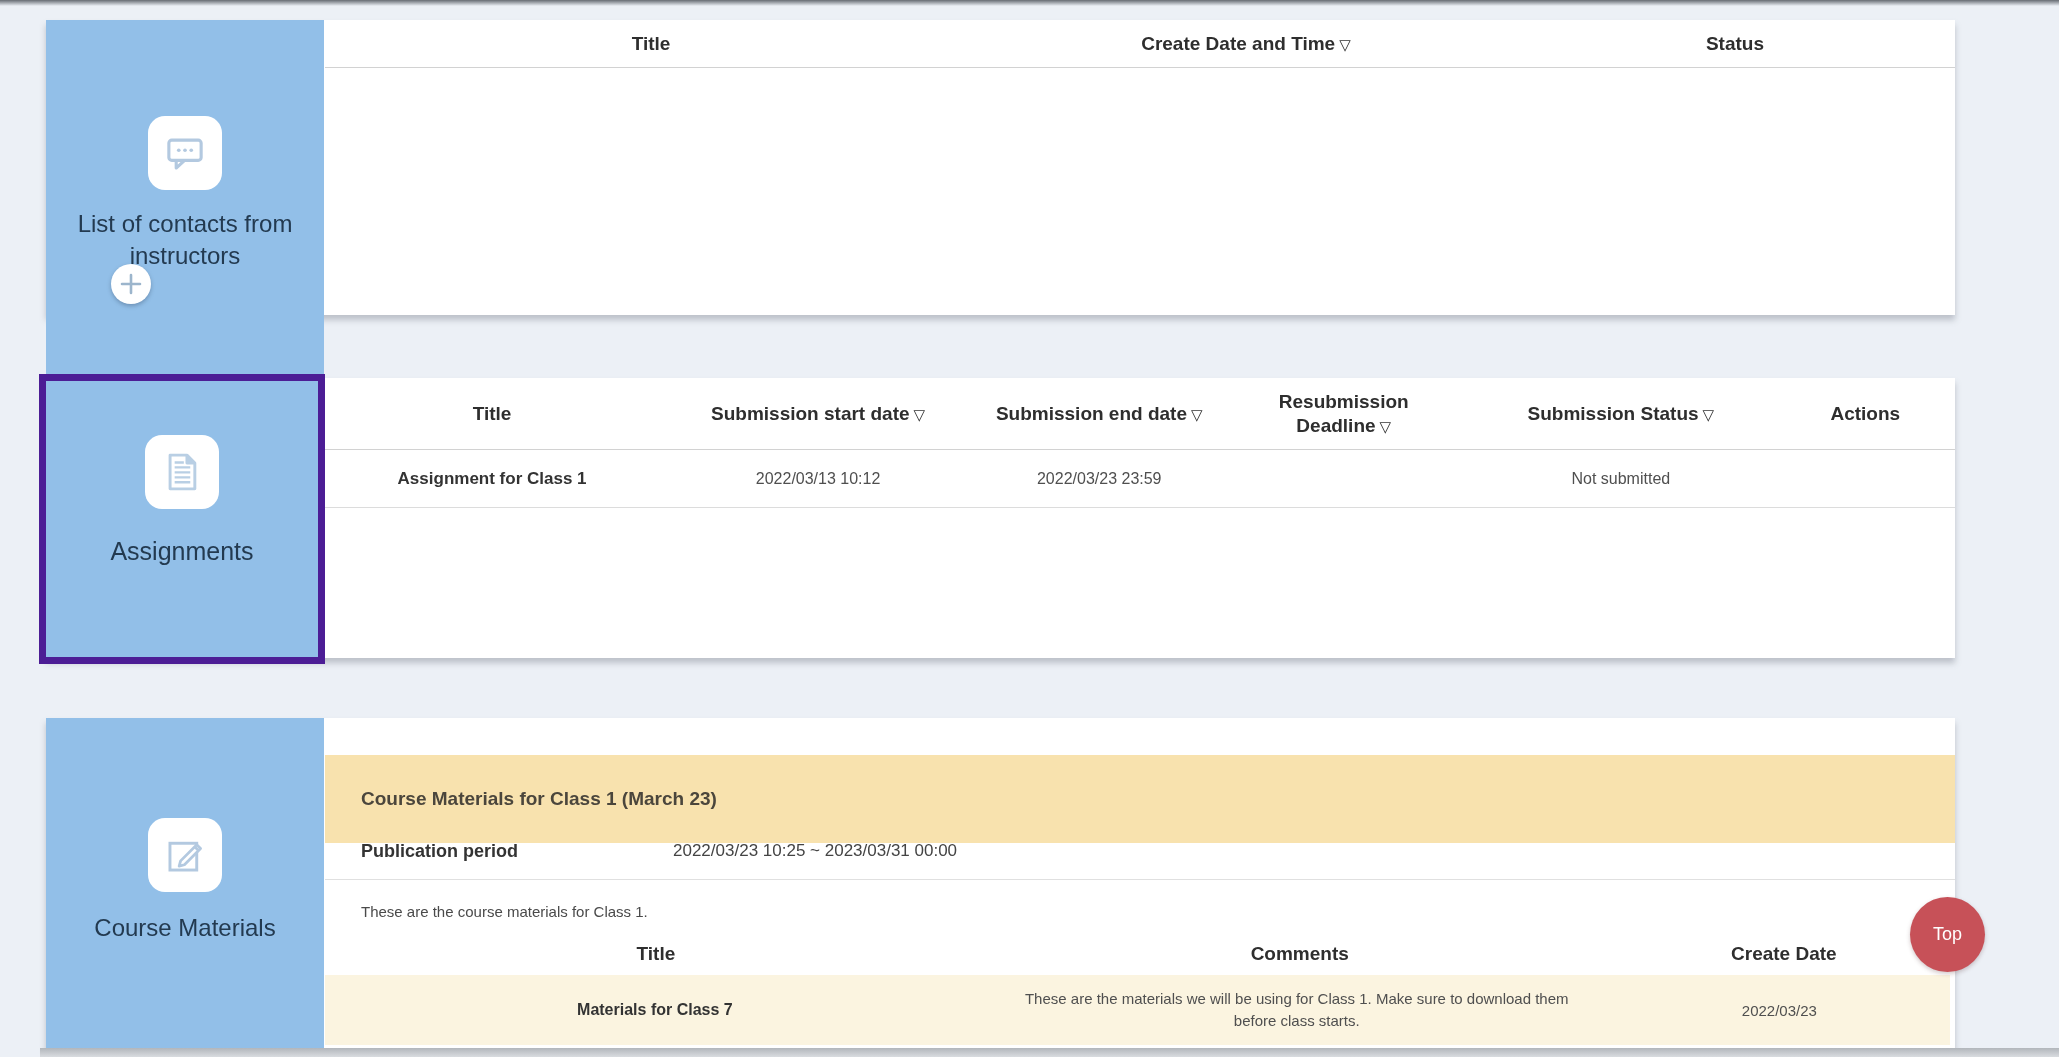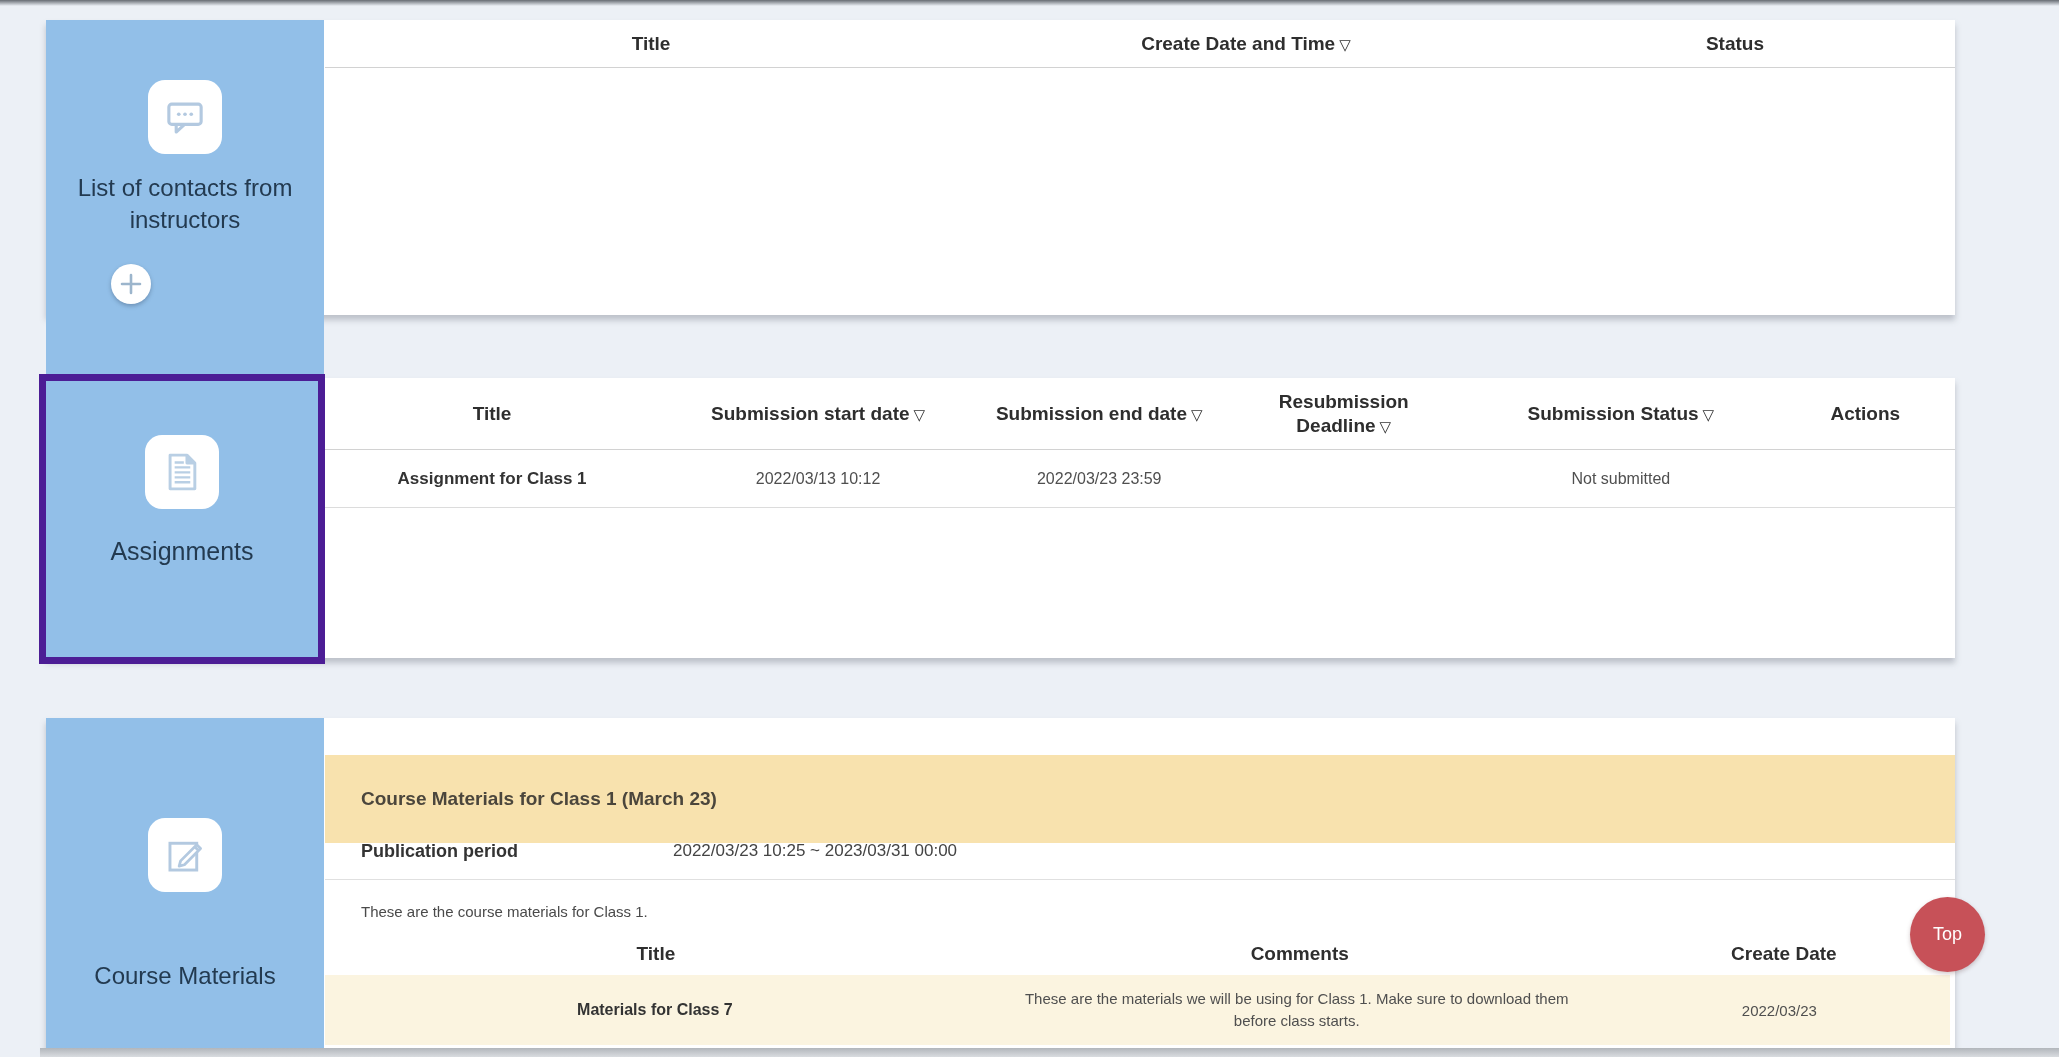--- a/index.html
+++ b/index.html
@@ -13,22 +13,22 @@
   
   .panel{position:absolute;left:46px;width:1909px;background:#fff;
     box-shadow:0 5px 6px rgba(110,116,128,.38);}
   .panel-contacts{top:20px;height:295px;}
   .panel-assignments{top:378px;height:280px;}
   .panel-materials{top:718px;height:330px;}
 
   
   .side-block{position:absolute;left:0;top:0;width:278px;background:#92bfe8;
     display:flex;flex-direction:column;align-items:center;box-sizing:border-box;cursor:pointer;}
-  .side-contacts{height:368px;padding-top:60px;}
-  .side-materials{height:330px;padding-top:100px;gap:48px;}
+  .side-contacts{height:368px;padding-top:96px;}
+  .side-materials{height:330px;padding-top:100px;}
   .hl-wrap{position:absolute;left:-7px;top:-4px;width:272px;height:276px;
     border:7px solid #4c1d95;background:#92bfe8;box-sizing:content-box;}
   .side-assignments{position:relative;width:272px;height:276px;padding-top:54px;
     display:flex;flex-direction:column;align-items:center;box-sizing:border-box;cursor:pointer;}
 
   .icon-tile{width:74px;height:74px;background:#fff;border-radius:17px;
     display:flex;align-items:center;justify-content:center;flex:none;}
   .side-label{margin-top:18px;width:252px;text-align:center;color:#233a50;
     font-size:24px;line-height:1.32;}
   .side-assignments .side-label{margin-top:26px;font-size:25px;}

